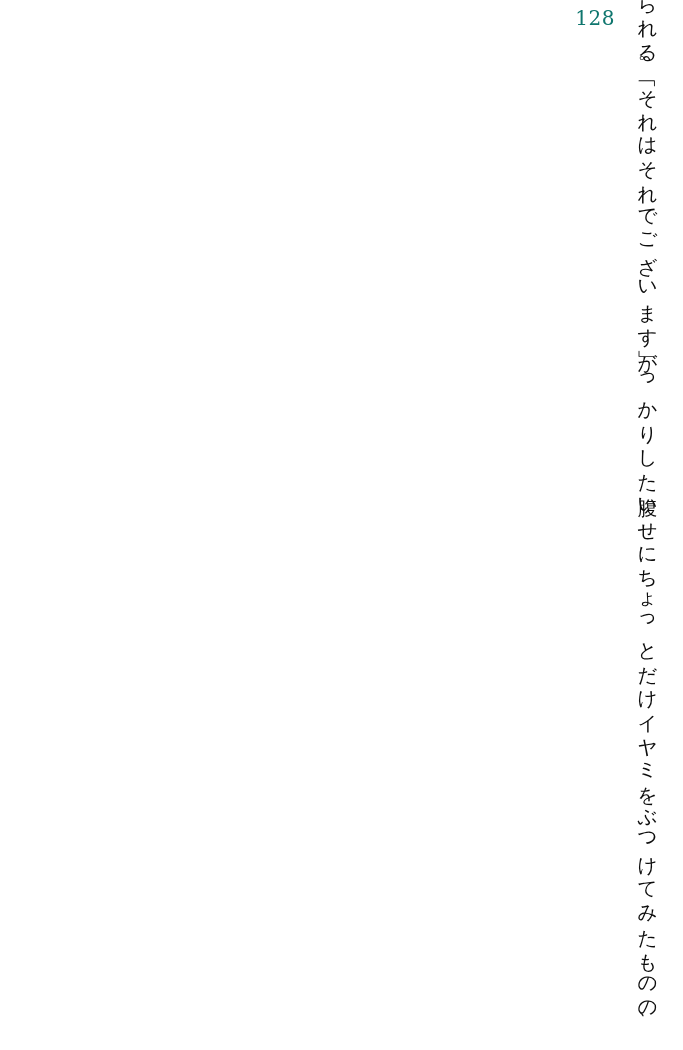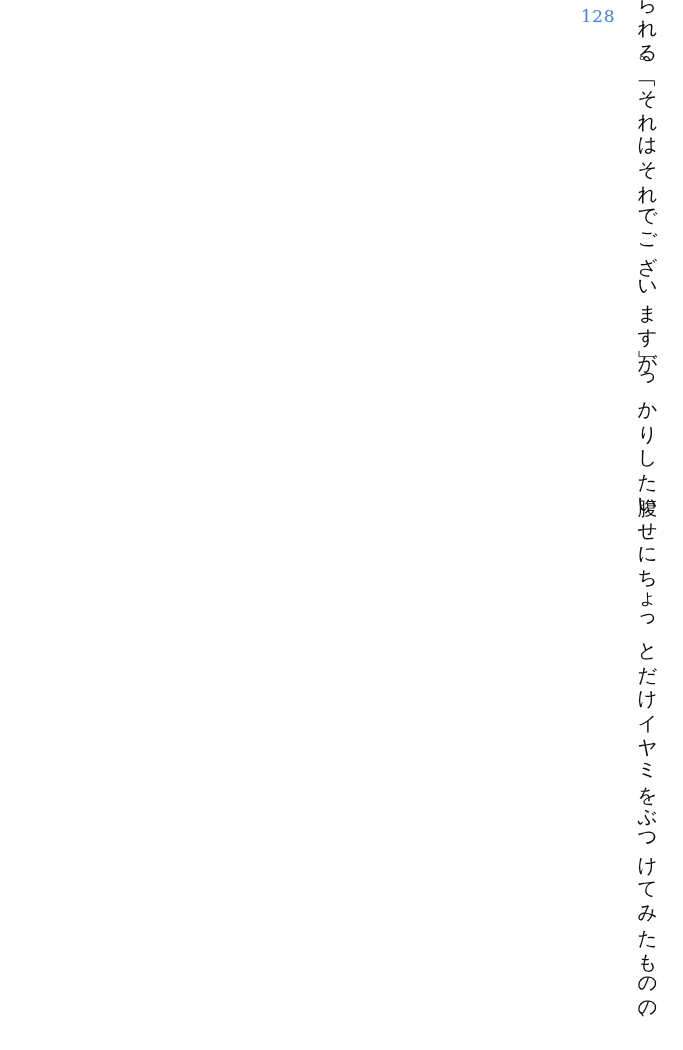--- a/index.html
+++ b/index.html
@@ -18,23 +18,23 @@
     position: relative;
     width: 683px;
     height: 1050px;
     background: #ffffff;
     box-sizing: border-box;
   }
   #page-number {
     position: absolute;
     top: 6px;
     right: 68px;
-    font-size: 17px;
+    font-size: 20px;
     letter-spacing: 0.5px;
-    color: #3b82f6;
+    color: #0f766e;
     font-family: "DejaVu Serif", "Liberation Serif", serif;
   }
   #text-body {
     position: absolute;
     top: 58px;
     right: 20px;
     bottom: 18px;
     left: 20px;
     display: flex;
     flex-direction: row-reverse;

